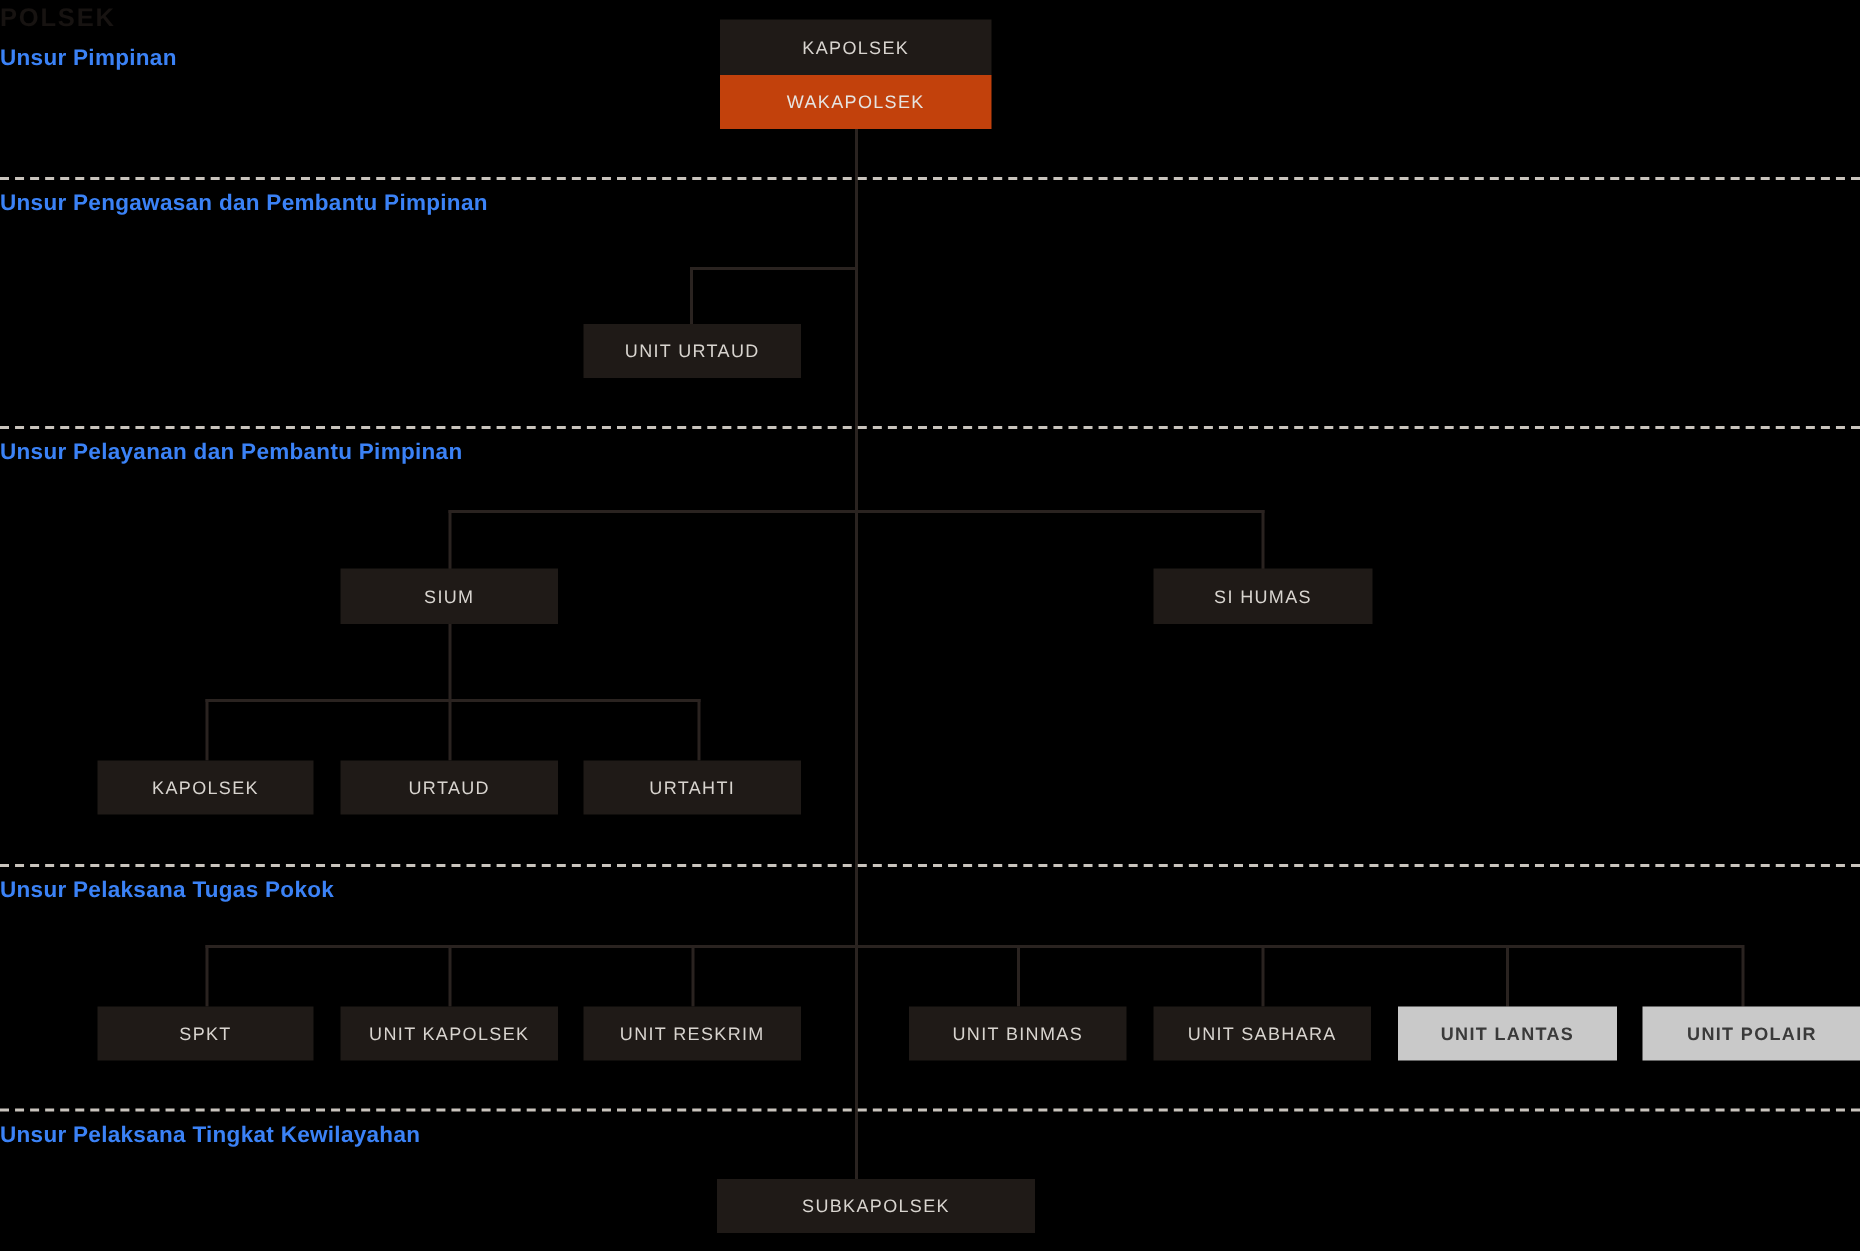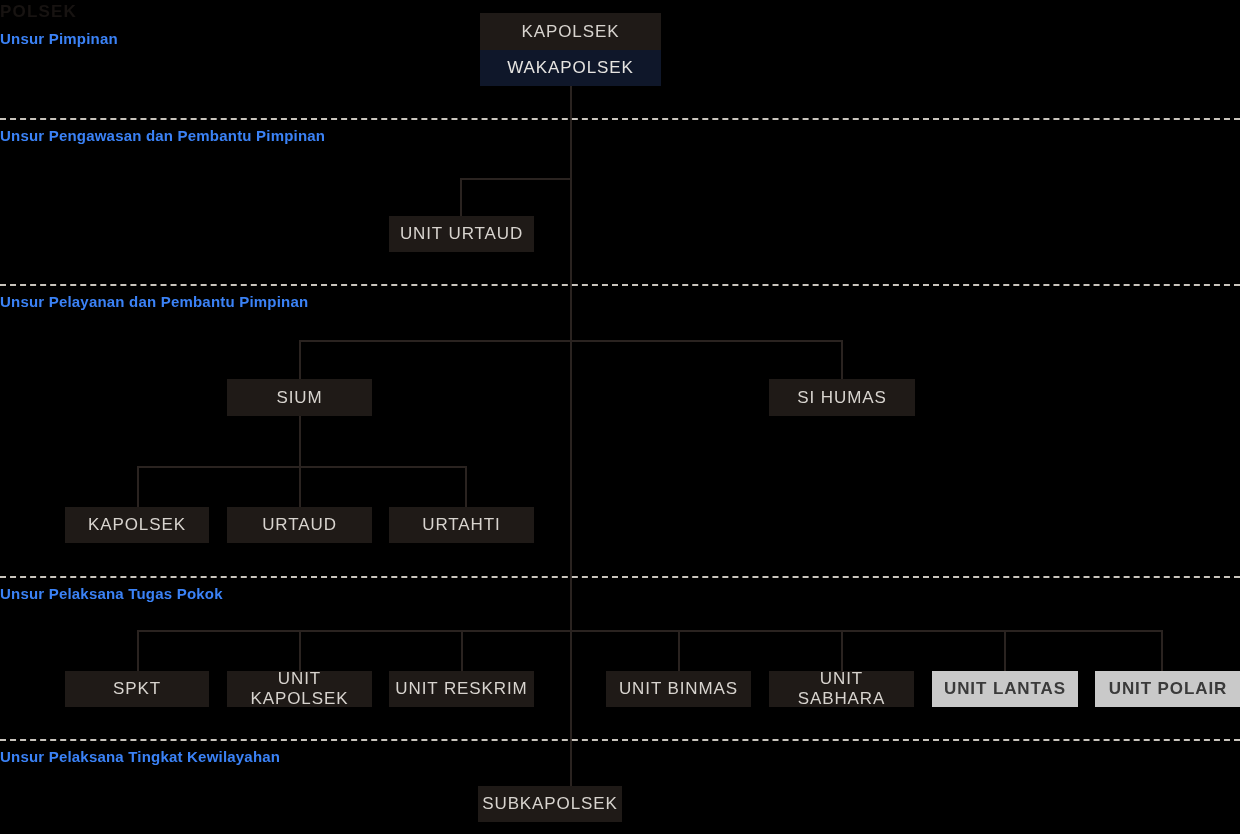--- a/index.html
+++ b/index.html
@@ -55,29 +55,29 @@
     background: #2a2320;
     z-index: 1;
   }
 
   
   .node {
     position: absolute;
     display: flex;
     align-items: center;
     justify-content: center;
-    font-size: 17px;
+    font-size: 12px;
     letter-spacing: 0.9px;
     z-index: 2;
     text-align: center;
     padding: 0 6px;
     overflow: hidden;
   }
   .node.dark   { background: #1f1a17; color: #d8d4cf; }
-  .node.mid    { background: #0f172a; color: #e6e4e1; }
+  .node.mid    { background: #c2410c; color: #e6e4e1; }
   .node.light  { background: #c9c9c9; color: #3a3a3a; font-weight: bold; }
 </style>
 </head>
 <body>
 
 <div id="chart">
 
   <div class="title-main">POLSEK</div>
 
   <div class="divider" style="top:118px"></div>
@@ -127,15 +127,15 @@
   <div class="line-v" style="left:1161px; top:630px; height:41px"></div>
 
   <div class="node dark" style="left:65px;   top:671px; width:144px; height:36px">SPKT</div>
   <div class="node dark" style="left:227px;  top:671px; width:145px; height:36px">UNIT KAPOLSEK</div>
   <div class="node dark" style="left:389px;  top:671px; width:145px; height:36px">UNIT RESKRIM</div>
   <div class="node dark" style="left:769px;  top:671px; width:145px; height:36px">UNIT SABHARA</div>
   <div class="node dark" style="left:606px;  top:671px; width:145px; height:36px">UNIT BINMAS</div>
   <div class="node light" style="left:932px;  top:671px; width:146px; height:36px">UNIT LANTAS</div>
   <div class="node light" style="left:1095px; top:671px; width:146px; height:36px">UNIT POLAIR</div>
 
-  <div class="node dark" style="left:478px; top:786px; width:144px; height:36px">SUBKAPOLSEK</div>
+  <div class="node dark" style="left:478px; top:786px; width:212px; height:36px">SUBKAPOLSEK</div>
 
 </div>
 
 </body></html>

